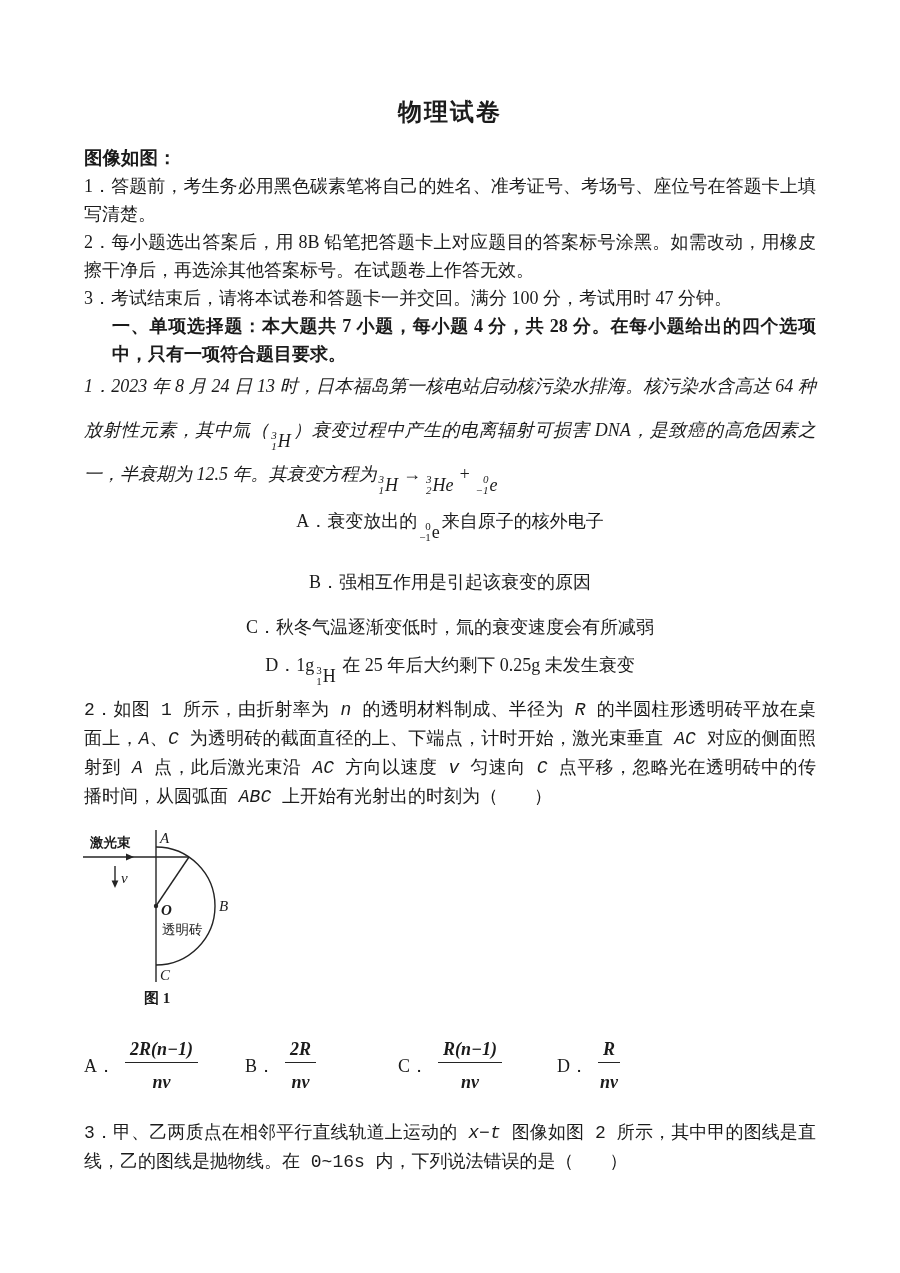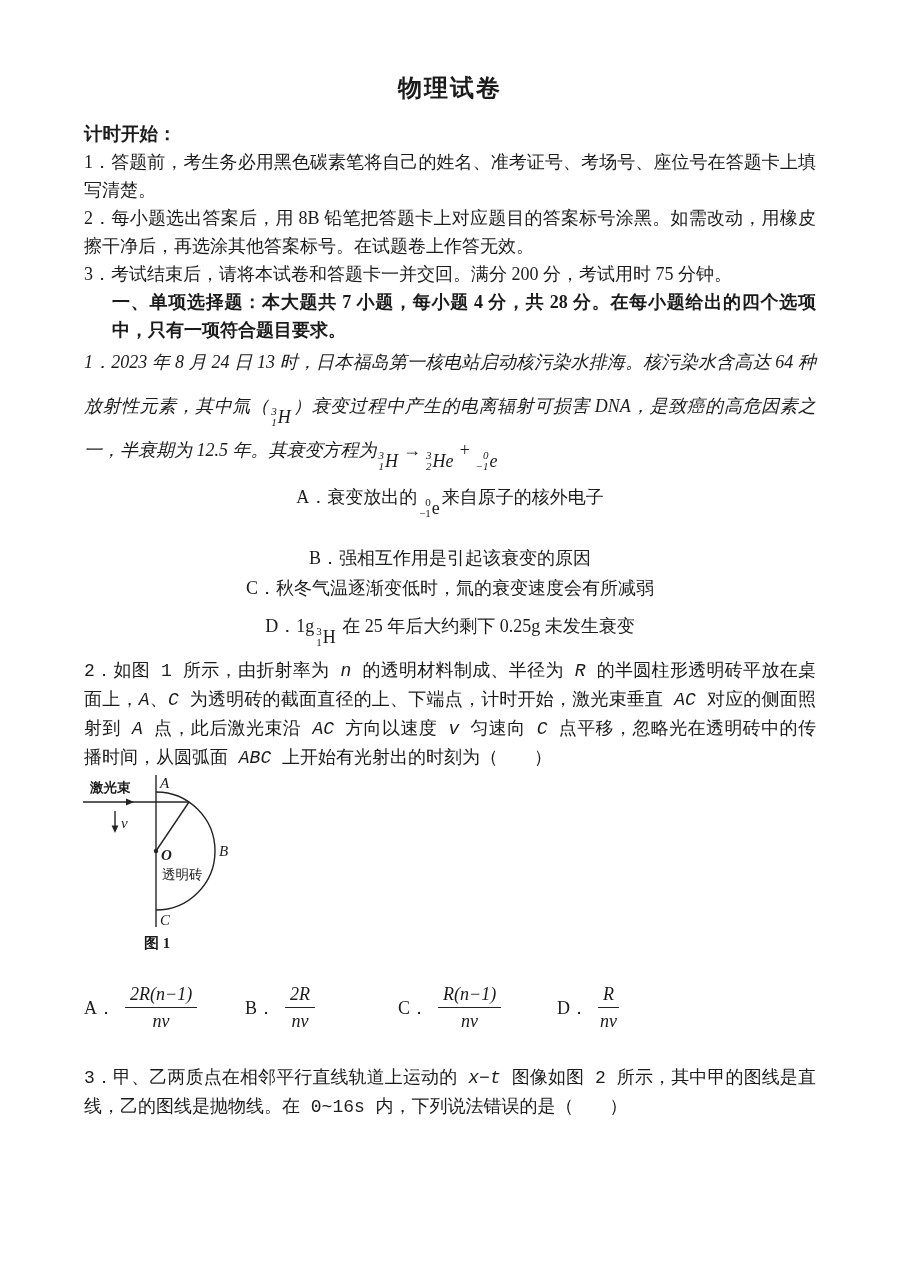--- a/index.html
+++ b/index.html
@@ -5,72 +5,72 @@
   html, body { margin: 0; padding: 0; }
   body {
     width: 900px; height: 1273px;
     background: #ffffff;
     color: #1b1b1b;
     font-family: "Liberation Serif", "DejaVu Serif", serif;
   }
   .content { padding: 0 84px; }
   .doc-title {
     text-align: center; font-size: 24px; font-weight: bold;
-    padding-top: 72px; letter-spacing: 2px; line-height: 32px;
+    padding-top: 96px; letter-spacing: 2px; line-height: 32px;
   }
   .para { font-size: 18px; line-height: 28px; text-align: justify; }
   .notes-heading { margin-top: 16px; font-size: 18.5px; font-weight: bold; line-height: 28px; }
   .section-heading { font-weight: bold; margin-left: 28px; }
   .q1para { line-height: 44px; margin-top: -4px; font-style: italic; }
   .var { font-style: italic; }
   .eqop { margin: 0 3px; }
 
   
   .nuclide { display: inline-flex; align-items: center; margin: 0 2px; vertical-align: -3px; }
   .nuclide .scripts {
     display: inline-flex; flex-direction: column; align-items: flex-end;
     font-size: 11px; line-height: 11px; margin-right: 1px;
   }
   .nuclide .sym { font-size: 18px; line-height: 18px; }
 
   .opt { font-size: 18px; line-height: 30px; text-align: center; }
 
   
-  .figure { margin-top: 2px; margin-left: -2px; height: 178px; }
+  .figure { margin-top: 18px; margin-left: -2px; height: 178px; }
   .figure svg .stroke { stroke: #242424; stroke-width: 1.4; fill: none; }
   .figure svg .fillblk { fill: #242424; stroke: none; }
   .figure svg text { fill: #1b1b1b; font-family: "Liberation Serif", "DejaVu Serif", serif; }
   .figure svg .cjk { font-size: 13.5px; }
   .figure svg .cap { font-size: 15px; font-weight: bold; }
   .figure svg .b { font-weight: bold; }
   .figure svg .it { font-style: italic; font-size: 15px; }
 
   
   .q2opts { position: relative; height: 68px; margin-top: 26px; }
   .q2opt { position: absolute; top: 4px; display: flex; align-items: center; font-size: 18px; }
   .q2opt .optlabel { margin-right: 10px; }
-  .frac { display: inline-block; text-align: center; font-style: italic; font-size: 18px; line-height: 22px; }
+  .frac { display: inline-block; text-align: center; font-style: italic; font-size: 18px; line-height: 22px; font-weight: bold; }
   .frac .num { display: block; padding: 0 5px 2px 5px; }
-  .frac .den { display: block; border-top: 1.4px solid #242424; padding-top: 2px; }
+  .frac .den { display: block; border-top: 1.4px solid #242424; padding-top: 8px; }
 
   .q2para, .q3para { line-height: 29px; }
   .q2para { margin-top: 9px; font-family: Liberation Mono, monospace; }
   .q3para { margin-top: 17px; font-family: Liberation Mono, monospace; }
 </style>
 </head>
 <body>
 
 <div class="content">
 
   <div class="doc-title">物理试卷</div>
 
-  <div class="notes-heading">计时开始：</div>
+  <div class="notes-heading">图像如图：</div>
   <div class="para">1．答题前，考生务必用黑色碳素笔将自己的姓名、准考证号、考场号、座位号在答题卡上填写清楚。</div>
   <div class="para">2．每小题选出答案后，用 8B 铅笔把答题卡上对应题目的答案标号涂黑。如需改动，用橡皮擦干净后，再选涂其他答案标号。在试题卷上作答无效。</div>
-  <div class="para">3．考试结束后，请将本试卷和答题卡一并交回。满分 200 分，考试用时 75 分钟。</div>
+  <div class="para">3．考试结束后，请将本试卷和答题卡一并交回。满分 100 分，考试用时 47 分钟。</div>
 
   <div class="para section-heading">一、单项选择题：本大题共 7 小题，每小题 4 分，共 28 分。在每小题给出的四个选项中，只有一项符合题目要求。</div>
 
   <div class="para q1para"><span>1．2023 年 8 月 24 日 13 时，日本福岛第一核电站启动核污染水排海。核污染水含高达 64 种放射性元素，其中氚（</span><span class="nuclide">
         <span class="scripts">
           <span class="sup">3</span>
           <span class="sub">1</span>
         </span>
         <span class="sym">H</span>
       </span><span>）衰变过程中产生的电离辐射可损害 DNA，是致癌的高危因素之一，半衰期为 12.5 年。其衰变方程为</span><span class="nuclide">
@@ -96,21 +96,21 @@
   <div class="opt" style="margin-top:10px"><span>A．</span><span>衰变放出的</span><span class="nuclide">
         <span class="scripts">
           <span class="sup">0</span>
           <span class="sub">−1</span>
         </span>
         <span class="sym">e</span>
       </span><span>来自原子的核外电子</span></div>
 
   <div class="opt" style="margin-top:24px"><span>B．</span><span>强相互作用是引起该衰变的原因</span></div>
 
-  <div class="opt" style="margin-top:0px"><span>C．</span><span>秋冬气温逐渐变低时，氚的衰变速度会有所减弱</span></div>
+  <div class="opt" style="margin-top:15px"><span>C．</span><span>秋冬气温逐渐变低时，氚的衰变速度会有所减弱</span></div>
 
   <div class="opt" style="margin-top:8px"><span>D．</span><span>1g</span><span class="nuclide">
         <span class="scripts">
           <span class="sup">3</span>
           <span class="sub">1</span>
         </span>
         <span class="sym">H</span>
       </span><span> 在 25 年后大约剩下 0.25g 未发生衰变</span></div>
 
   <div class="para q2para"><span>2．如图 1 所示，由折射率为 </span><span class="var">n</span><span> 的透明材料制成、半径为 </span><span class="var">R</span><span> 的半圆柱形透明砖平放在桌面上，</span><span class="var">A</span><span>、</span><span class="var">C</span><span> 为透明砖的截面直径的上、下端点，计时开始，激光束垂直 </span><span class="var">AC</span><span> 对应的侧面照射到 </span><span class="var">A</span><span> 点，此后激光束沿 </span><span class="var">AC</span><span> 方向以速度 </span><span class="var">v</span><span> 匀速向 </span><span class="var">C</span><span> 点平移，忽略光在透明砖中的传播时间，从圆弧面 </span><span class="var">ABC</span><span> 上开始有光射出的时刻为（　　）</span></div>

